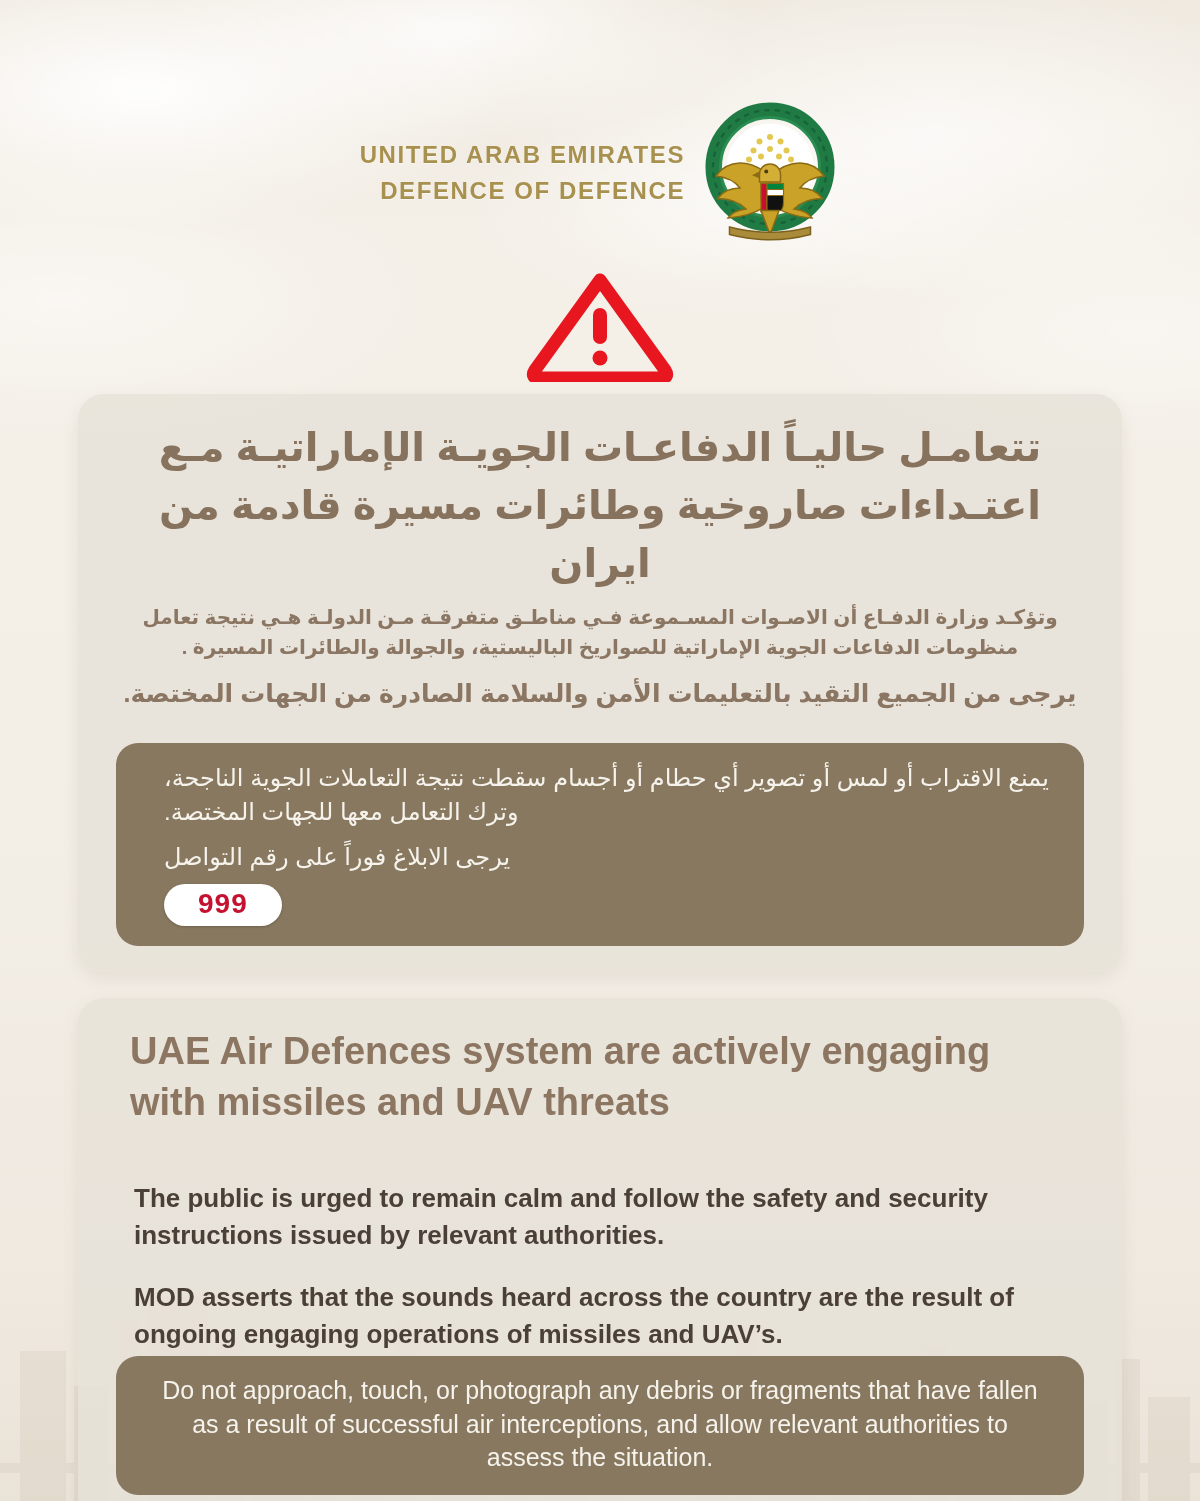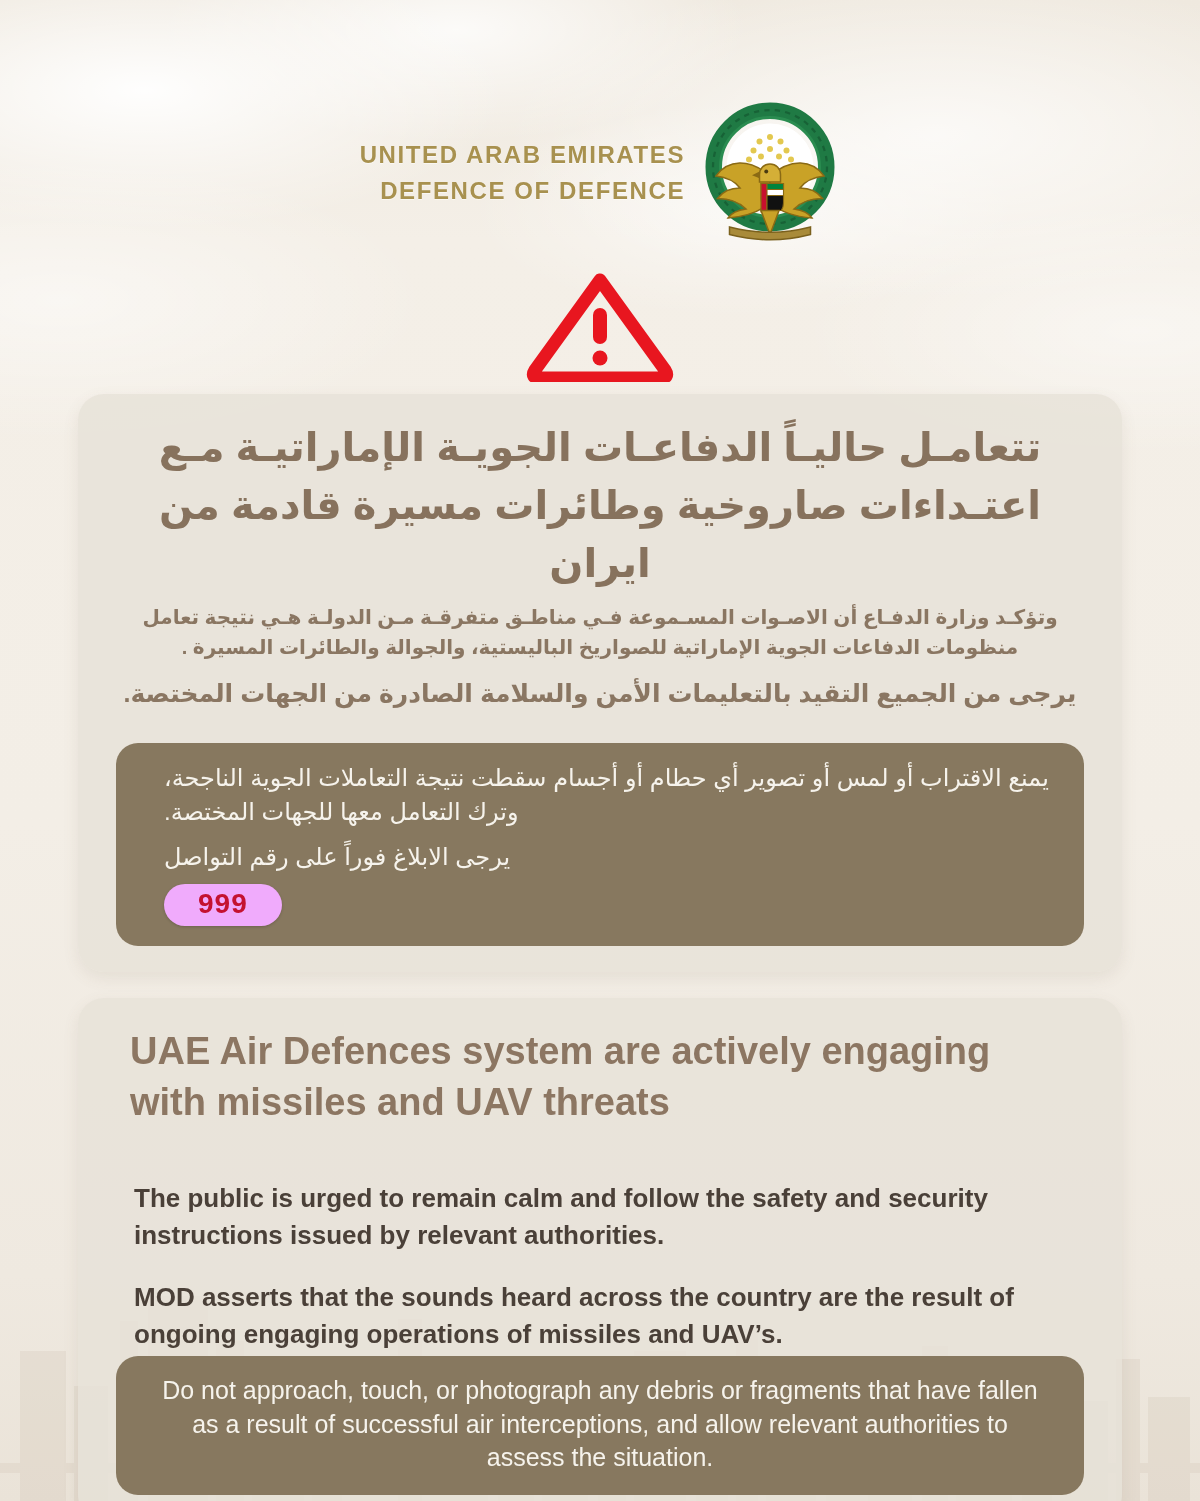--- a/index.html
+++ b/index.html
@@ -155,21 +155,21 @@
     font-weight: normal;
   }
   .db-text.en-db { font-size: 25px; line-height: 1.35; }
   .db-call {
     font-size: 24px;
     line-height: 1.4;
     margin-top: 12px;
   }
   .pill {
     display: inline-block;
-    background: #f0abfc;
+    background: #ffffff;
     color: #c41230;
     font-weight: bold;
     font-size: 28px;
     letter-spacing: 1px;
     border-radius: 999px;
     padding: 4px 34px 6px;
     margin-top: 10px;
     box-shadow: 0 1px 3px rgba(0,0,0,0.18);
   }
 </style>

